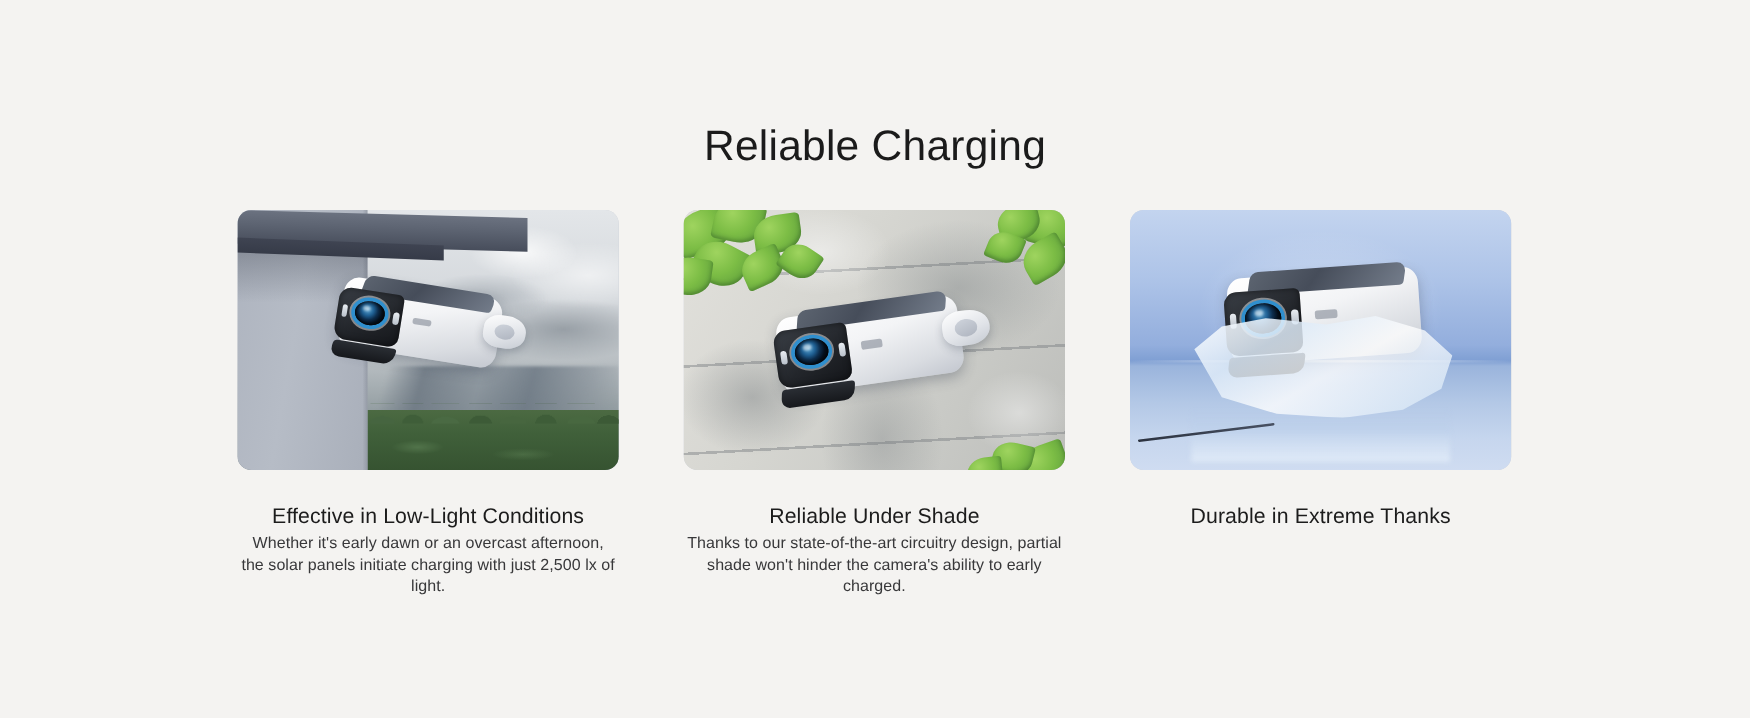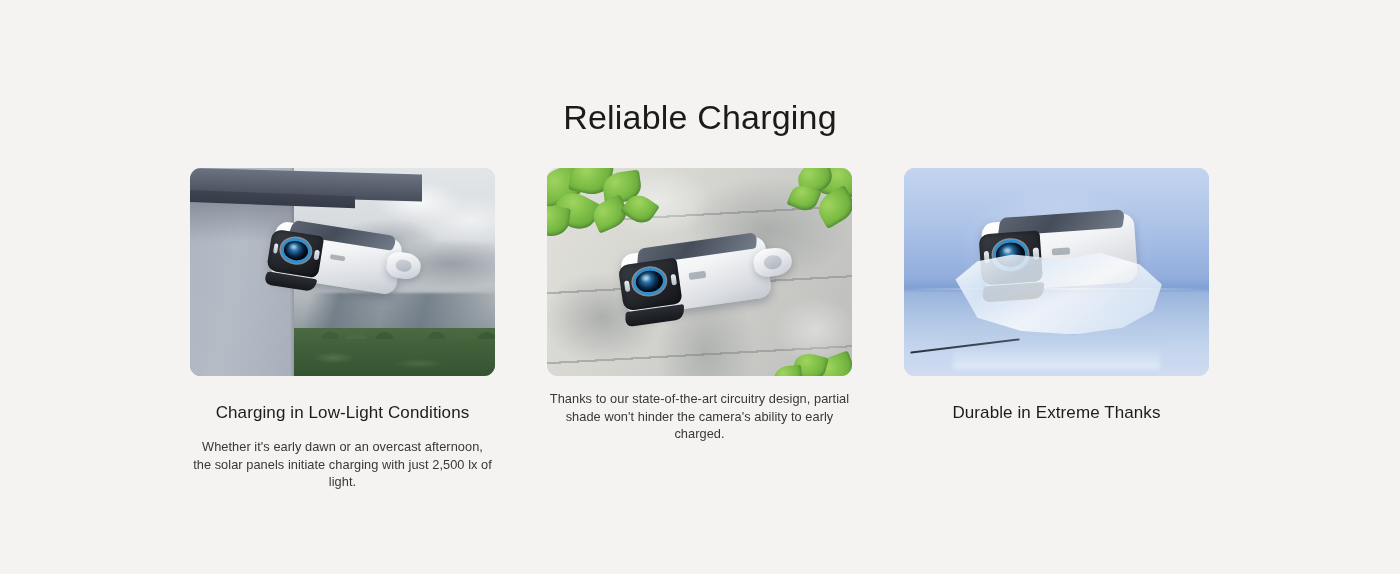--- a/index.html
+++ b/index.html
@@ -248,21 +248,21 @@
   .cam2 { left:25%; top:37%; width:48%; height:30%; transform:rotate(-8deg); }
   .cam3 { left:26%; top:24%; width:50%; height:33%; transform:rotate(-4deg); }
 
   
   .card-heading {
     margin-top:26px; text-align:center;
     font-size:17px; font-weight:500; color:#1c1c1c;
     letter-spacing:.1px; line-height:22px;
   }
   .card-body {
-    margin-top:14px; text-align:center;
+    margin-top:1px; text-align:center;
     font-size:12.8px; font-weight:400; color:#38383a;
     line-height:17.5px; letter-spacing:.05px;
     padding:0 2px;
   }
 </style>
 </head>
 <body>
 
 <div class="section">
 
@@ -286,21 +286,21 @@
           <div class="cam-mount"></div>
           <div class="cam-face">
             <div class="cam-ir-l"></div>
             <div class="cam-ir-r"></div>
             <div class="cam-lens"></div>
           </div>
           <div class="cam-hood"></div>
           <div class="cam-logo"></div>
         </div>
       </div>
-      <div class="card-heading">Charging in Low-Light Conditions</div>
+      <div class="card-heading">Effective in Low-Light Conditions</div>
       <div class="card-body">Whether it's early dawn or an overcast afternoon, the solar panels initiate charging with just 2,500 lx of light.</div>
     </div>
 
     <div class="card">
       <div class="card-media">
         <div class="m2-wall"></div>
         <div class="m2-lines"></div>
         <div class="m2-shade"></div>
         <div class="ivy ivy-tl">
           <span style="left:0;top:6px;width:44px;height:34px;transform:rotate(-18deg)"></span>
@@ -328,20 +328,21 @@
           <div class="cam-mount"></div>
           <div class="cam-face">
             <div class="cam-ir-l"></div>
             <div class="cam-ir-r"></div>
             <div class="cam-lens"></div>
           </div>
           <div class="cam-hood"></div>
           <div class="cam-logo"></div>
         </div>
       </div>
+      <div class="card-heading">Reliable Under Shade</div>
       <div class="card-body">Thanks to our state-of-the-art circuitry design, partial shade won't hinder the camera's ability to early charged.</div>
     </div>
 
     <div class="card">
       <div class="card-media">
         <div class="m3-bg"></div>
         <div class="m3-horizon"></div>
         <div class="m3-glow"></div>
         <div class="m3-refl"></div>
         <div class="m3-wire"></div>

